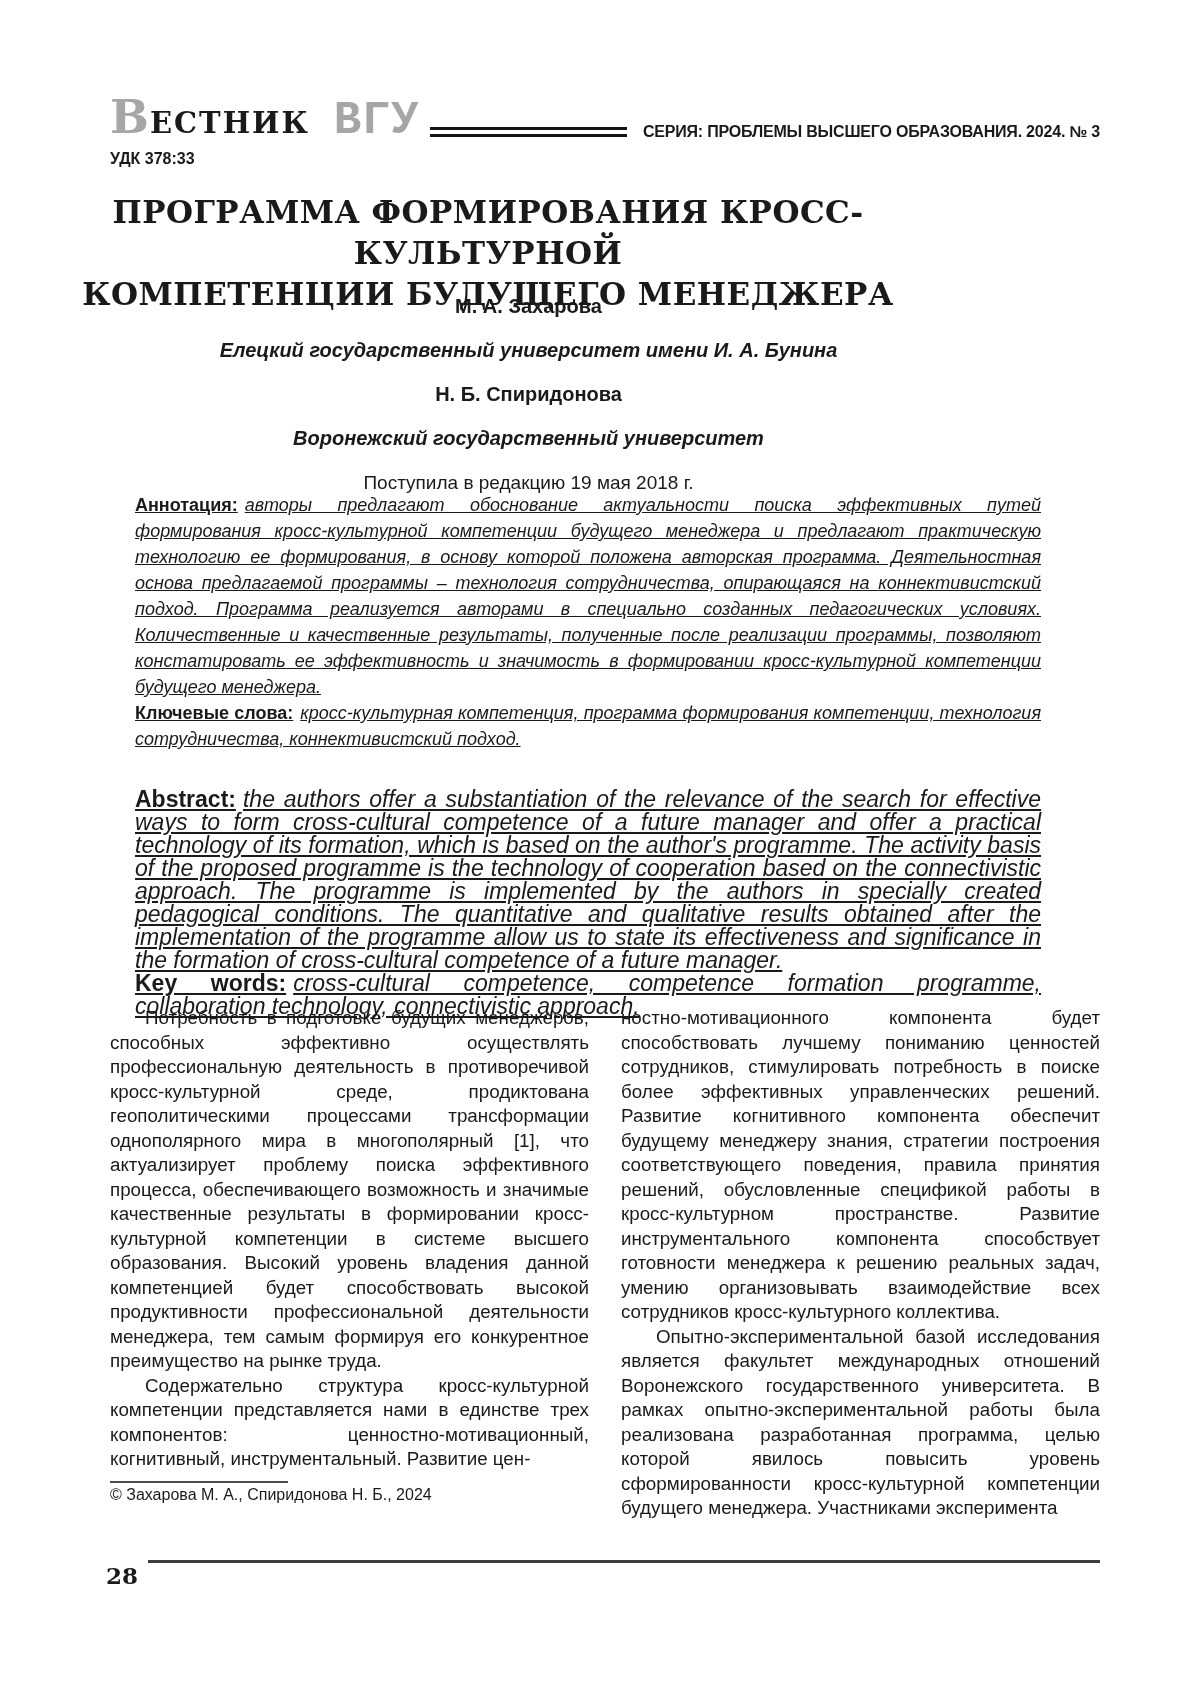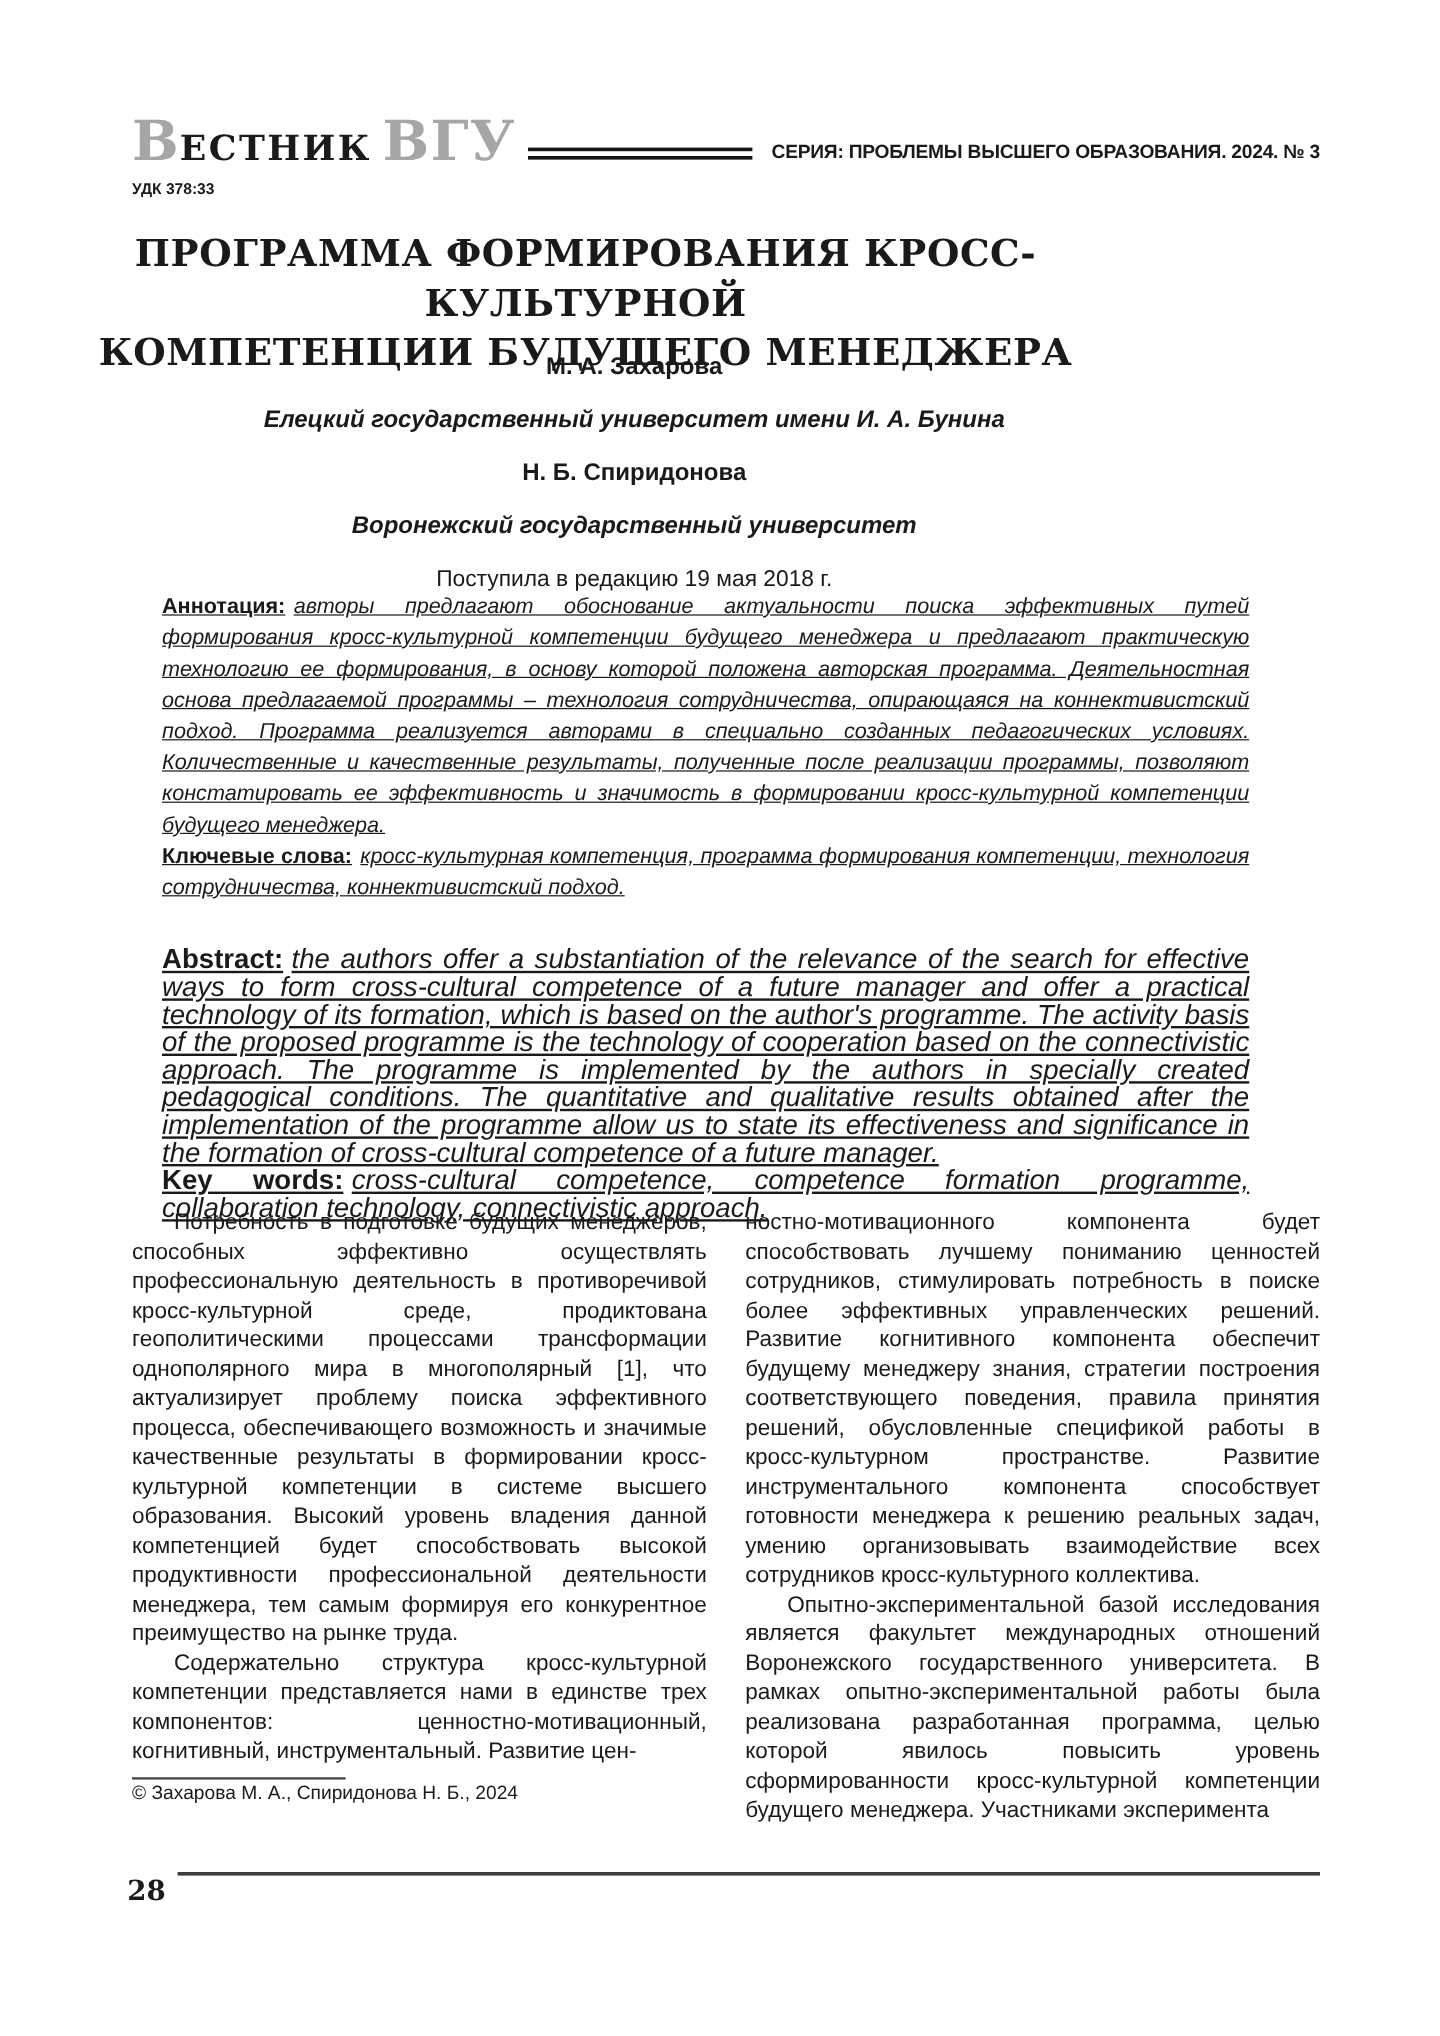--- a/index.html
+++ b/index.html
@@ -22,42 +22,42 @@
   .header {
     position: absolute;
     top: 94px; left: 110px;
     width: 990px;
     display: flex;
     align-items: flex-end;
   }
   .logo { white-space: nowrap; line-height: 1; font-family: "DejaVu Serif", serif; font-weight: bold; }
   .logo-big   { font-size: 46px; color: var(--logo-gray); letter-spacing: 1px; }
   .logo-rest  { font-size: 29px; color: var(--ink); letter-spacing: 2px; }
-  .logo-acr   { margin-left: 9px; }
+  .logo-acr   { margin-left: 24px; font-family: Liberation Mono, monospace; }
   .rule-double {
     flex: 1 1 auto;
     height: 4px;
     border-top: 3px solid #151518;
     border-bottom: 3px solid #151518;
     margin: 0 0 7px 10px;
   }
   .series {
     margin-left: 16px;
     padding-bottom: 3px;
     font-size: 16px;
     font-weight: bold;
     white-space: nowrap;
     letter-spacing: -0.2px;
   }
 
   
   .udc {
     position: absolute;
     top: 150px; left: 110px;
-    font-size: 13px;
+    font-size: 16px;
     font-weight: bold;
   }
 
   
   .title {
     position: absolute;
     top: 192px; left: 0;
     width: 976px;
     text-align: center;
     font-family: "DejaVu Serif", serif;

